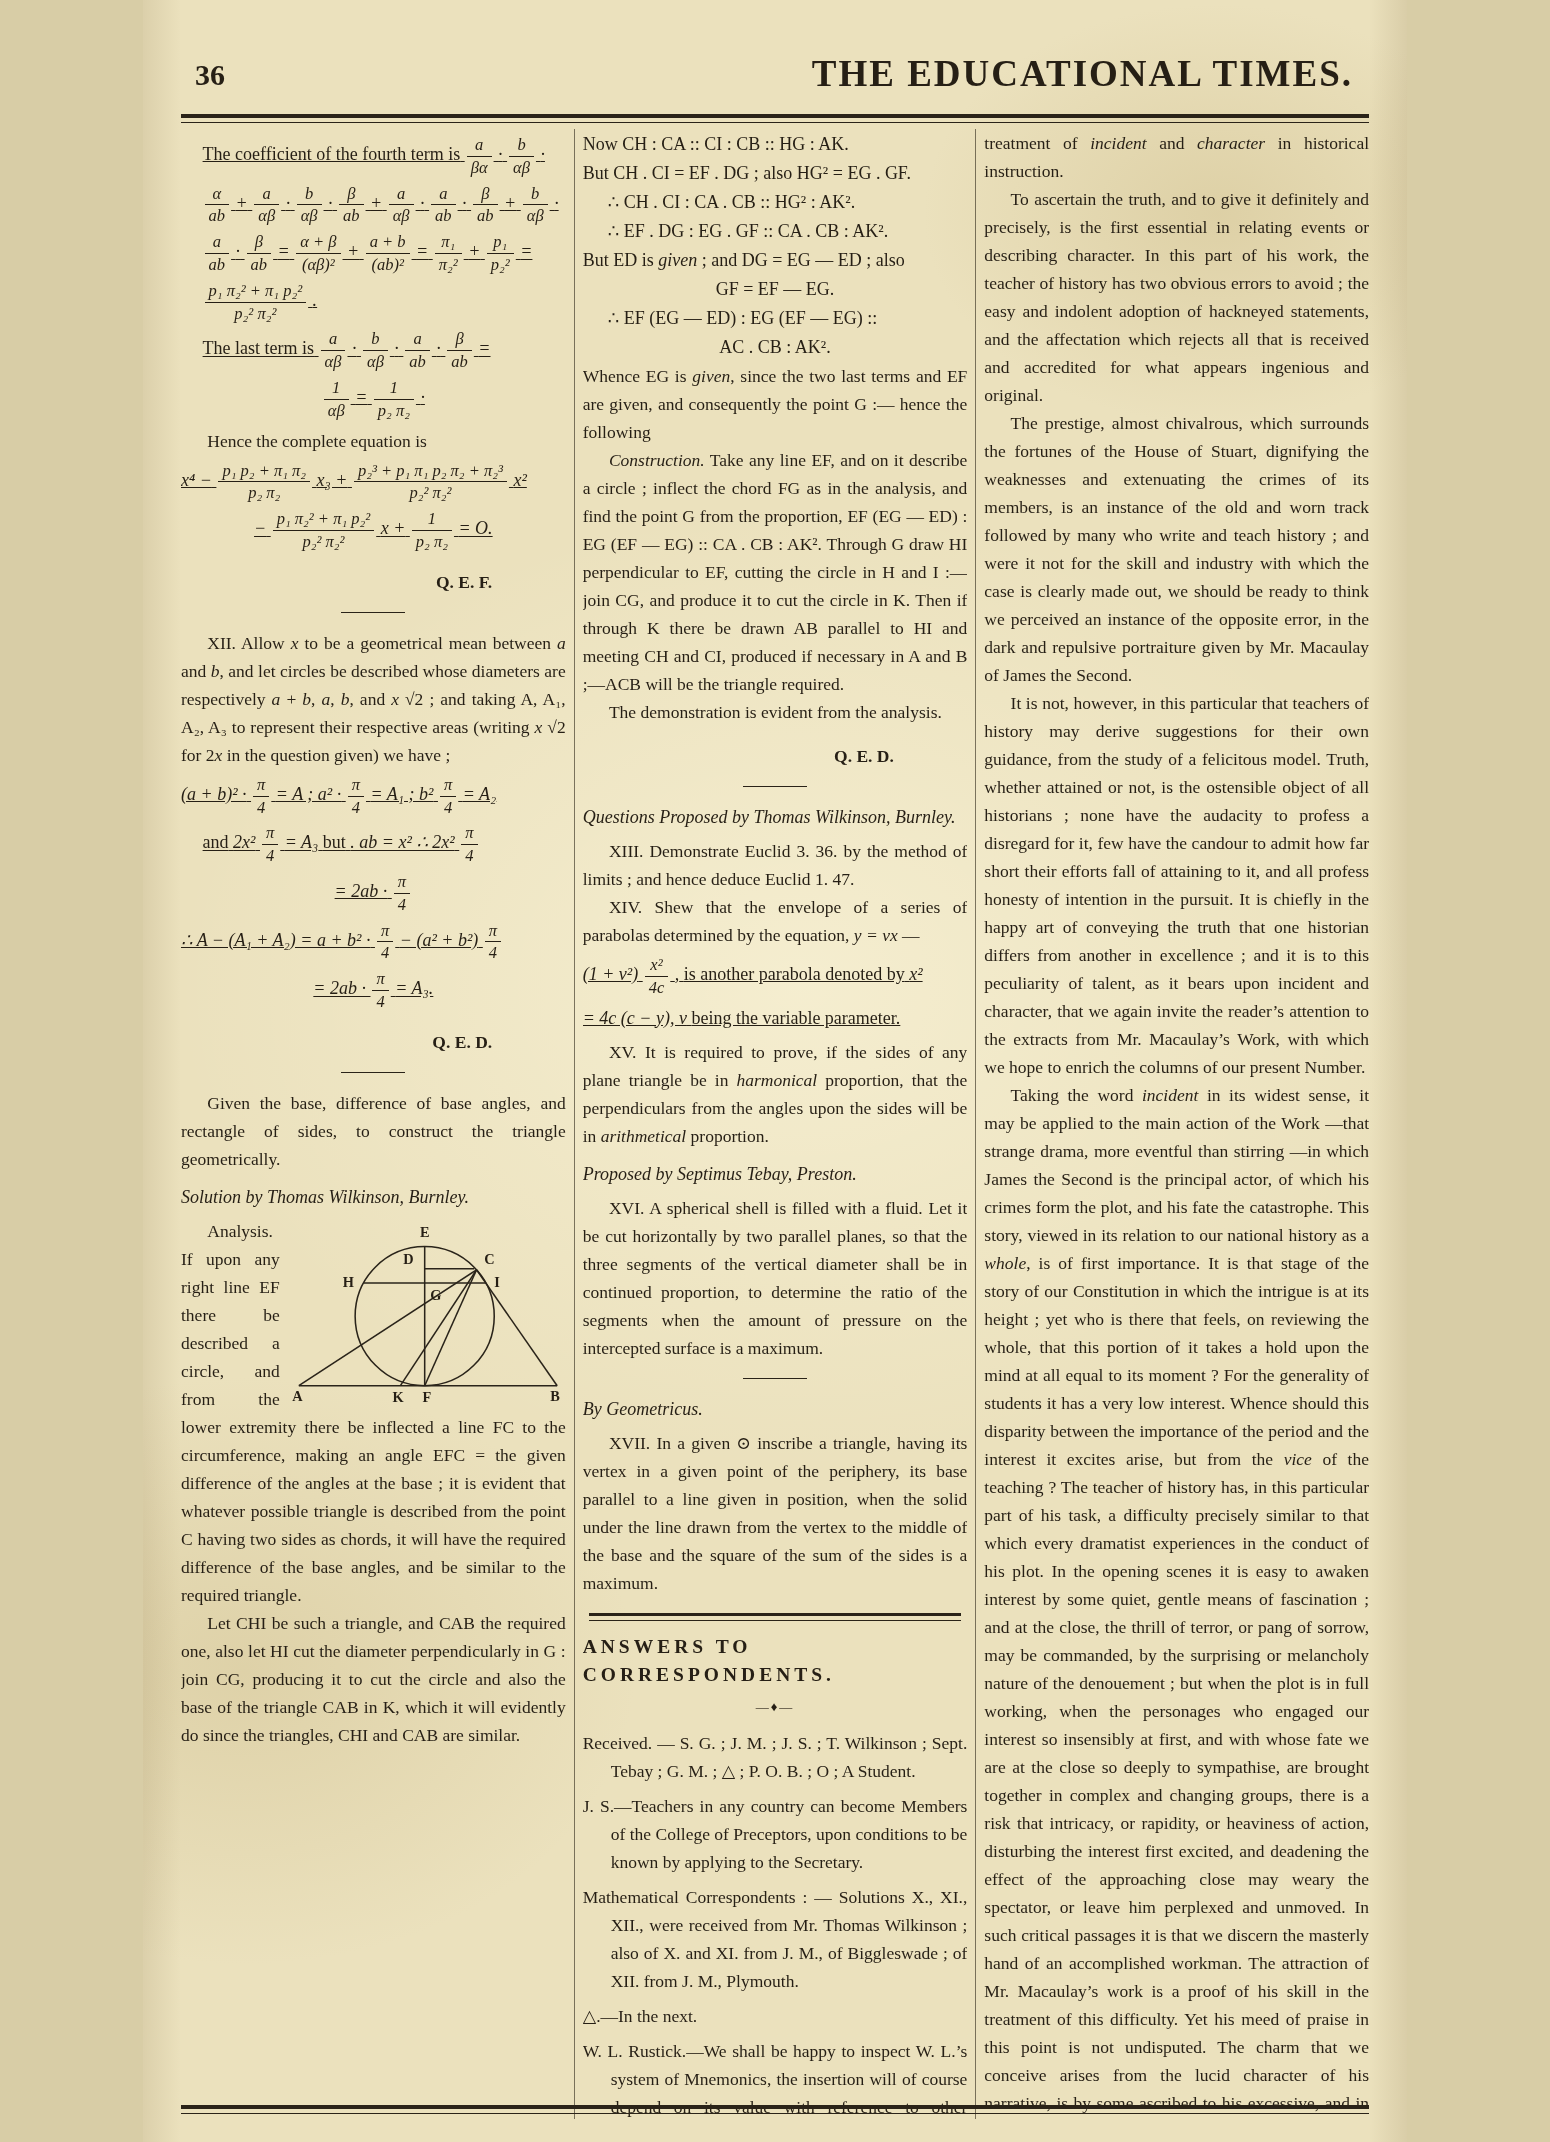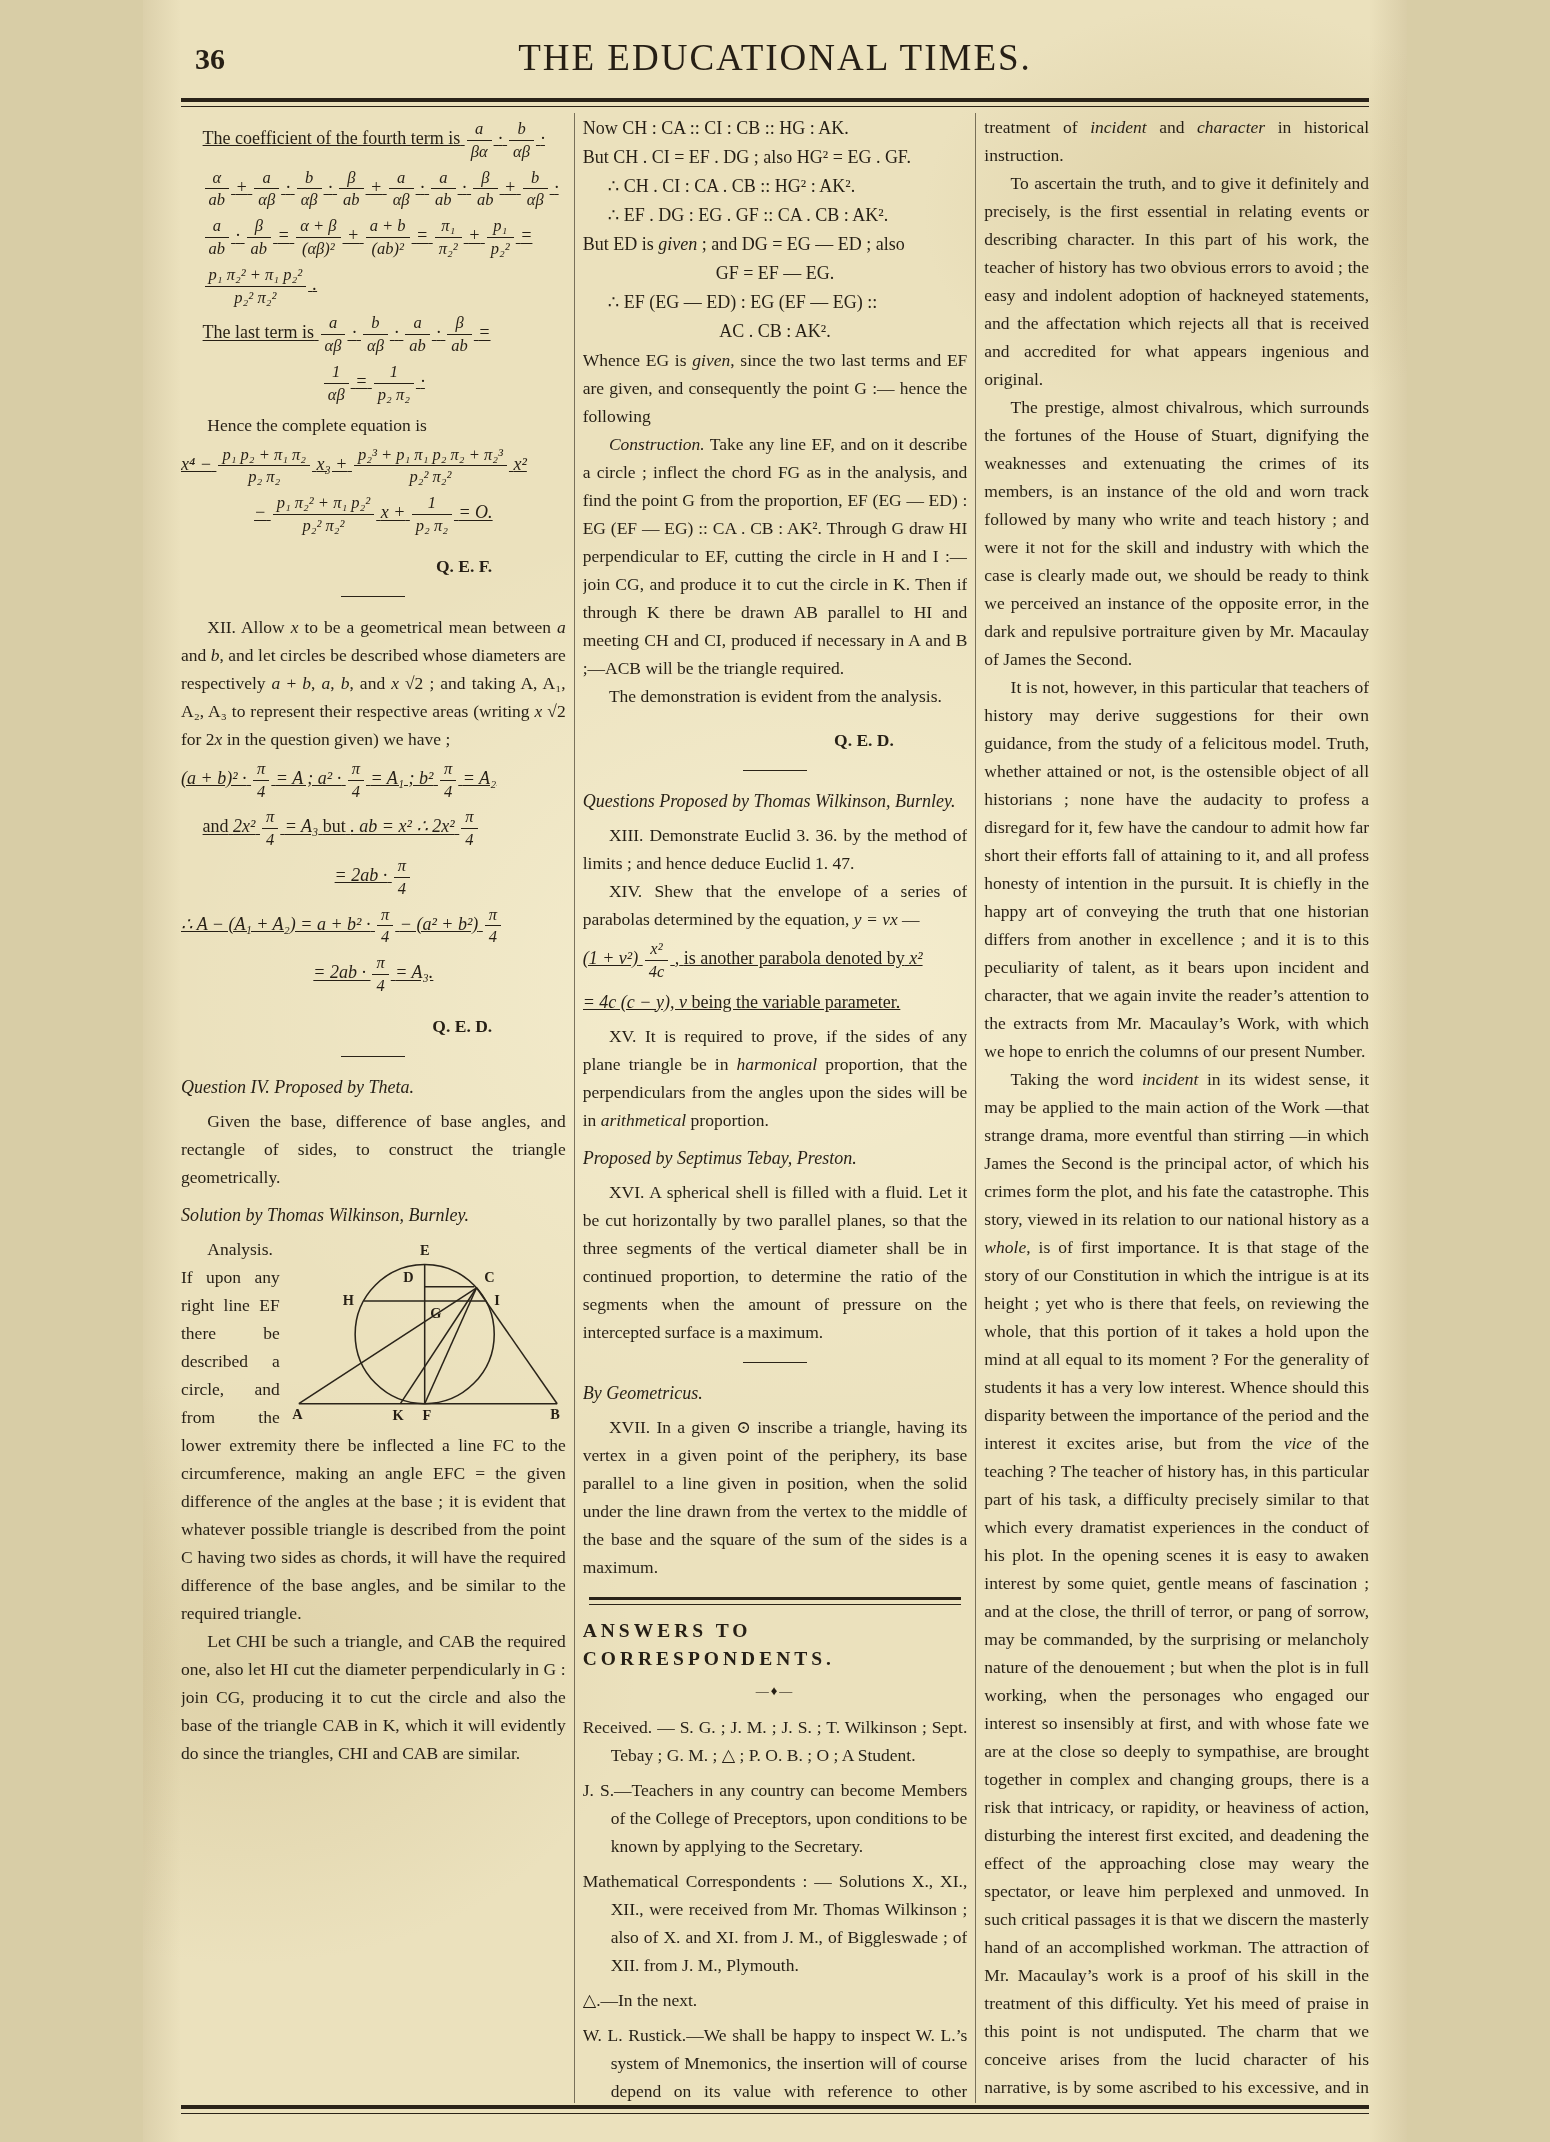--- a/index.html
+++ b/index.html
@@ -15,21 +15,21 @@
     background:
       linear-gradient(90deg, rgba(124,102,58,.14), rgba(124,102,58,0) 3%, rgba(124,102,58,0) 97%, rgba(124,102,58,.16)),
       radial-gradient(ellipse 420px 300px at 85% 10%, rgba(210,194,146,.55), rgba(210,194,146,0) 70%),
       radial-gradient(ellipse 560px 420px at 8% 78%, rgba(206,190,142,.45), rgba(206,190,142,0) 70%),
       radial-gradient(ellipse 800px 620px at 52% 46%, rgba(255,250,226,.5), rgba(255,250,226,0) 78%),
       #ebe1bd;
   }
   header{position:relative;height:64px;}
   .pagenum{position:absolute;left:14px;top:16px;font-size:30px;font-weight:bold;}
   .masthead{
-    margin:0;text-align:center;font-size:37px;font-weight:normal;
+    margin:16px;text-align:right;font-size:37px;font-weight:bold;
     letter-spacing:2px;padding-top:10px;
   }
   .headrule,.footrule{border-top:4px solid #2a2318;border-bottom:1.5px solid #2a2318;height:4px;}
   .headrule{margin-top:8px;}
   .footrule{position:absolute;left:38px;right:38px;bottom:28px;}
   .cols{display:flex;margin-top:6px;height:1990px;overflow:hidden;}
   .col{width:478px;overflow:hidden;font-size:17.5px;line-height:28px;text-align:justify;}
   .vrule{width:1px;background:rgba(44,36,22,.6);margin:0 8px;flex:none;}
   .para{margin:0;text-indent:1.5em;text-align:justify;}
   .noindent{text-indent:0;}
@@ -78,21 +78,20 @@
         <div class="right">Q. E. F.</div>
         <div class="div"></div>
         <p class="para">XII. Allow <i>x</i> to be a geometrical mean between <i>a</i> and <i>b</i>, and let circles be described whose diameters are respectively <i>a</i> + <i>b</i>, <i>a</i>, <i>b</i>, and <i>x</i> √2 ; and taking A, A₁, A₂, A₃ to represent their respective areas (writing <i>x</i> √2 for 2<i>x</i> in the question given) we have ;</p>
         <div class="math fl"><span class="mv">(a + b)² ·</span> <span class="frac"><span class="ft">π</span><span class="fb">4</span></span> <span class="mv">= A ; a² ·</span> <span class="frac"><span class="ft">π</span><span class="fb">4</span></span> <span class="mv">= A₁ ; b²</span> <span class="frac"><span class="ft">π</span><span class="fb">4</span></span> <span class="mv">= A₂</span></div>
         <div class="math"><span class="rm">and</span> <span class="mv">2x²</span> <span class="frac"><span class="ft">π</span><span class="fb">4</span></span> <span class="mv">= A₃</span> <span class="rm">but</span> <span class="mv">. ab = x² ∴ 2x²</span> <span class="frac"><span class="ft">π</span><span class="fb">4</span></span></div>
         <div class="math center"><span class="mv">= 2ab ·</span> <span class="frac"><span class="ft">π</span><span class="fb">4</span></span></div>
         <div class="math fl"><span class="mv">∴ A − (A₁ + A₂) = a + b² ·</span> <span class="frac"><span class="ft">π</span><span class="fb">4</span></span> <span class="mv">− (a² + b²)</span> <span class="frac"><span class="ft">π</span><span class="fb">4</span></span></div>
         <div class="math center"><span class="mv">= 2ab ·</span> <span class="frac"><span class="ft">π</span><span class="fb">4</span></span> <span class="mv">= A₃.</span></div>
         <div class="right">Q. E. D.</div>
         <div class="div"></div>
-        <div class="ci"><i>Question IV. Proposed by Theta.</i></div>
         <p class="para">Given the base, difference of base angles, and rectangle of sides, to construct the triangle geometrically.</p>
         <div class="ci"><i>Solution by Thomas Wilkinson, Burnley.</i></div>
         <p class="para"><span class="figbox">
   <svg viewBox="0 0 250 172" xmlns="http://www.w3.org/2000/svg">
     <circle class="fig-line" cx="122" cy="88" r="63"></circle>
     <line class="fig-line" x1="122" y1="25" x2="122" y2="151"></line>
     <line class="fig-line" x1="8" y1="151" x2="242" y2="151"></line>
     <line class="fig-line" x1="67" y1="58" x2="177" y2="58"></line>
     <line class="fig-line" x1="8" y1="151" x2="169" y2="46"></line>
     <line class="fig-line" x1="169" y1="46" x2="100" y2="151"></line>

